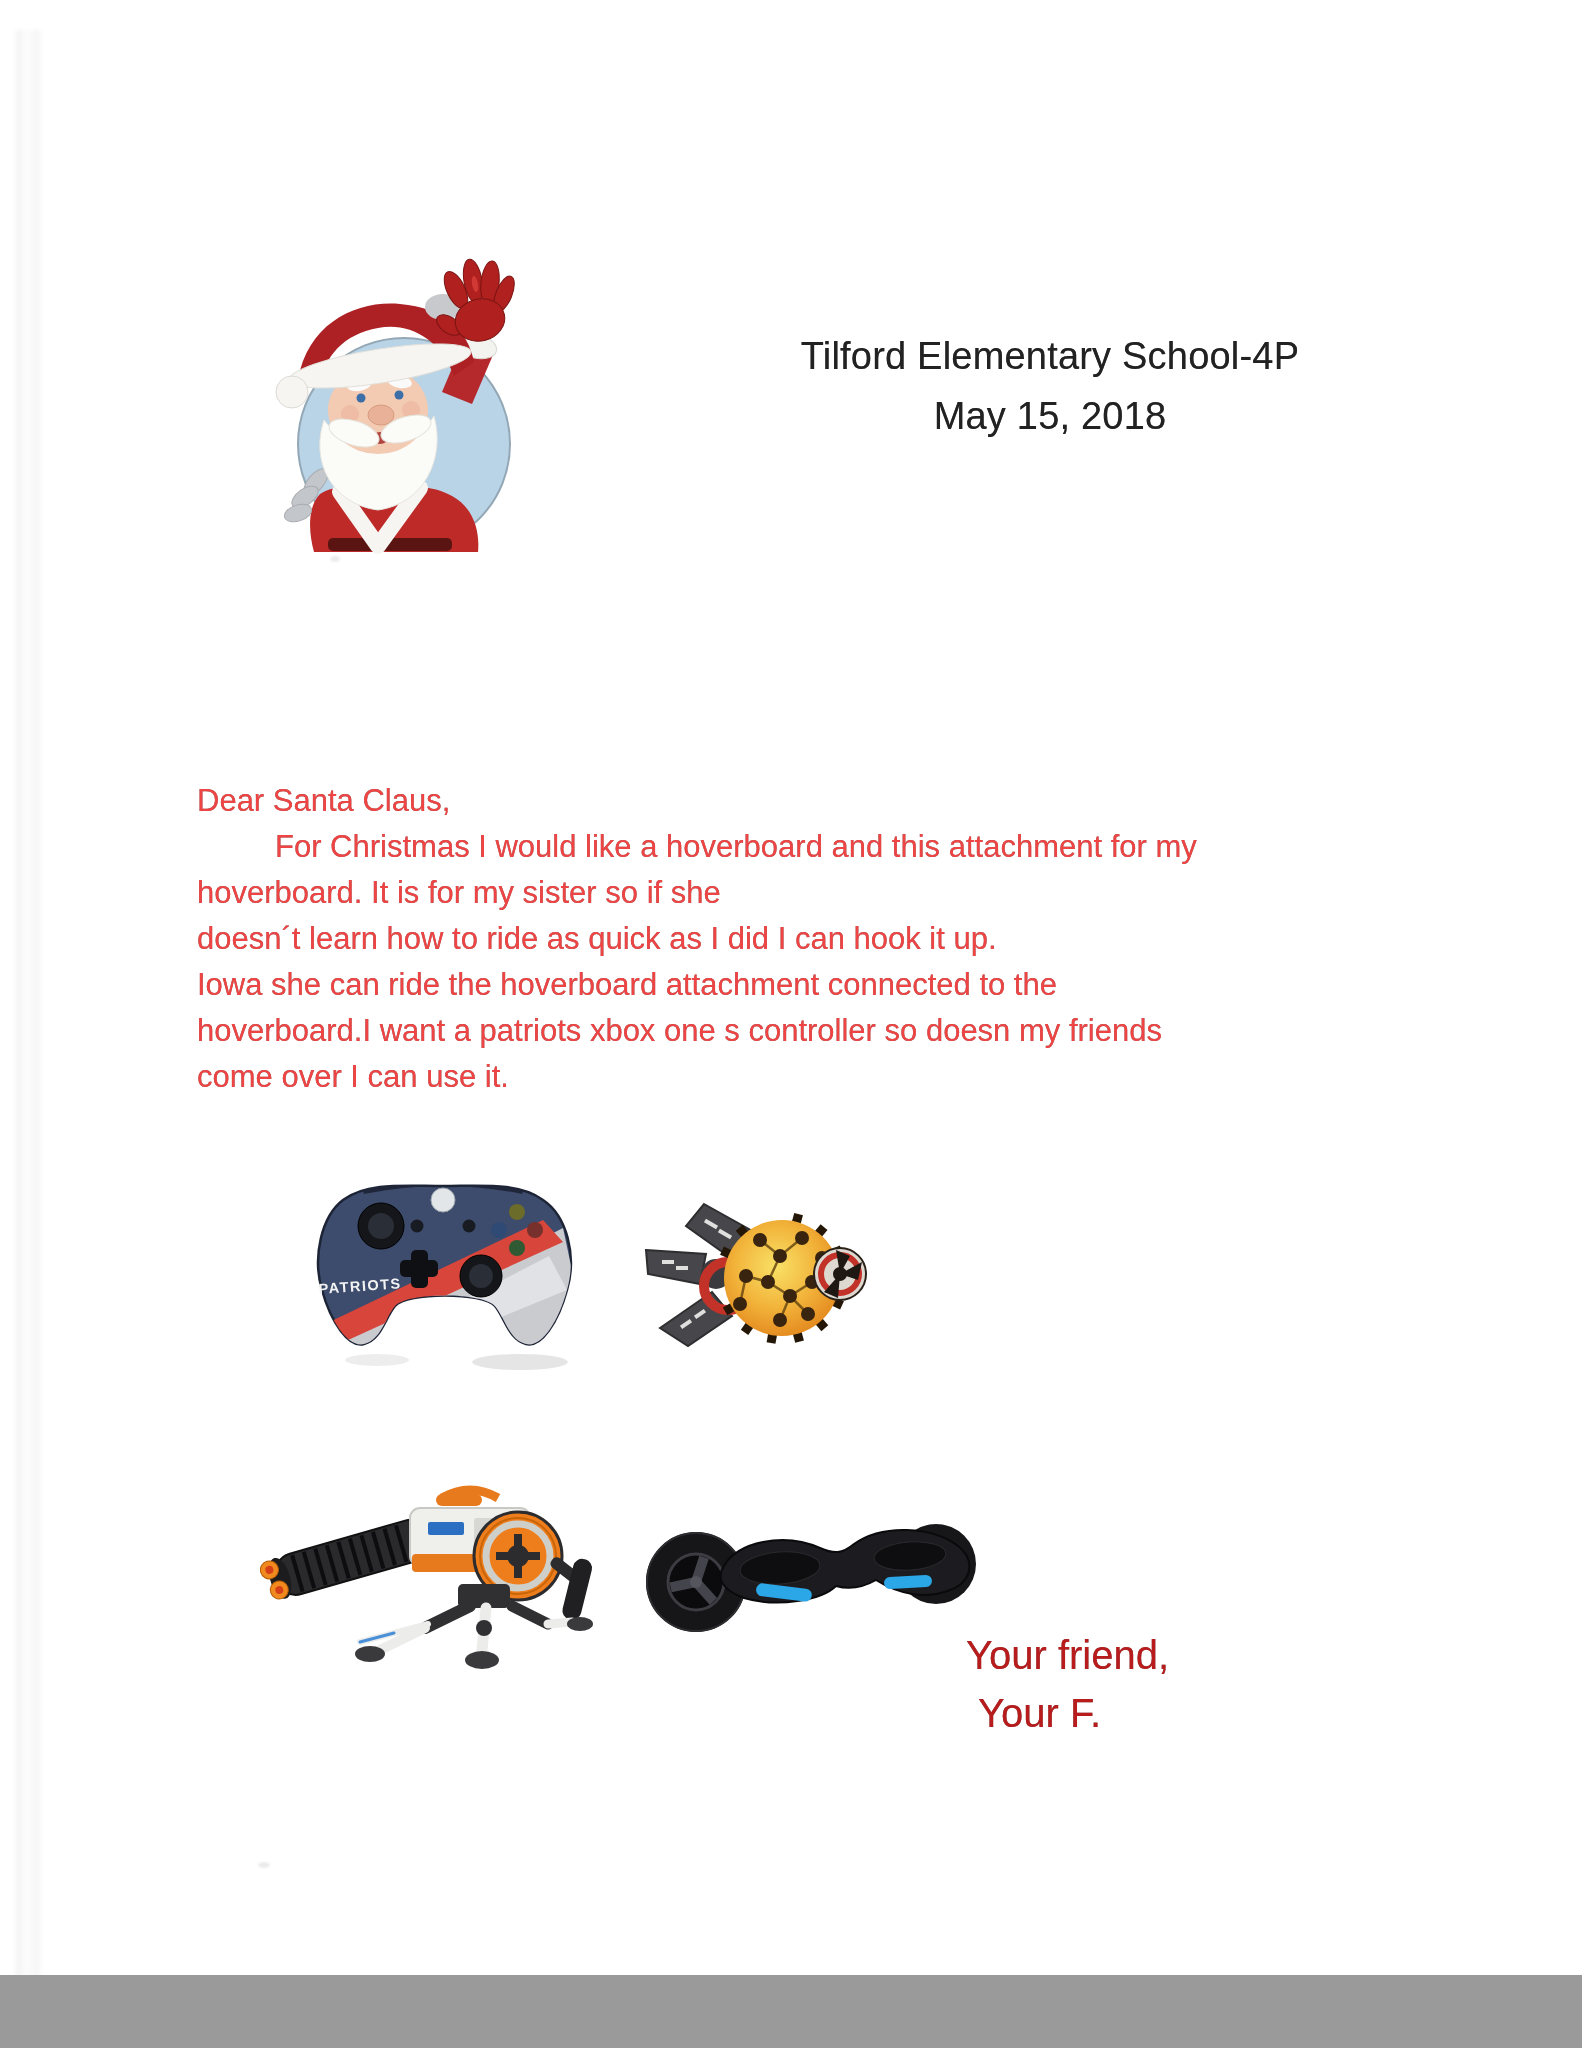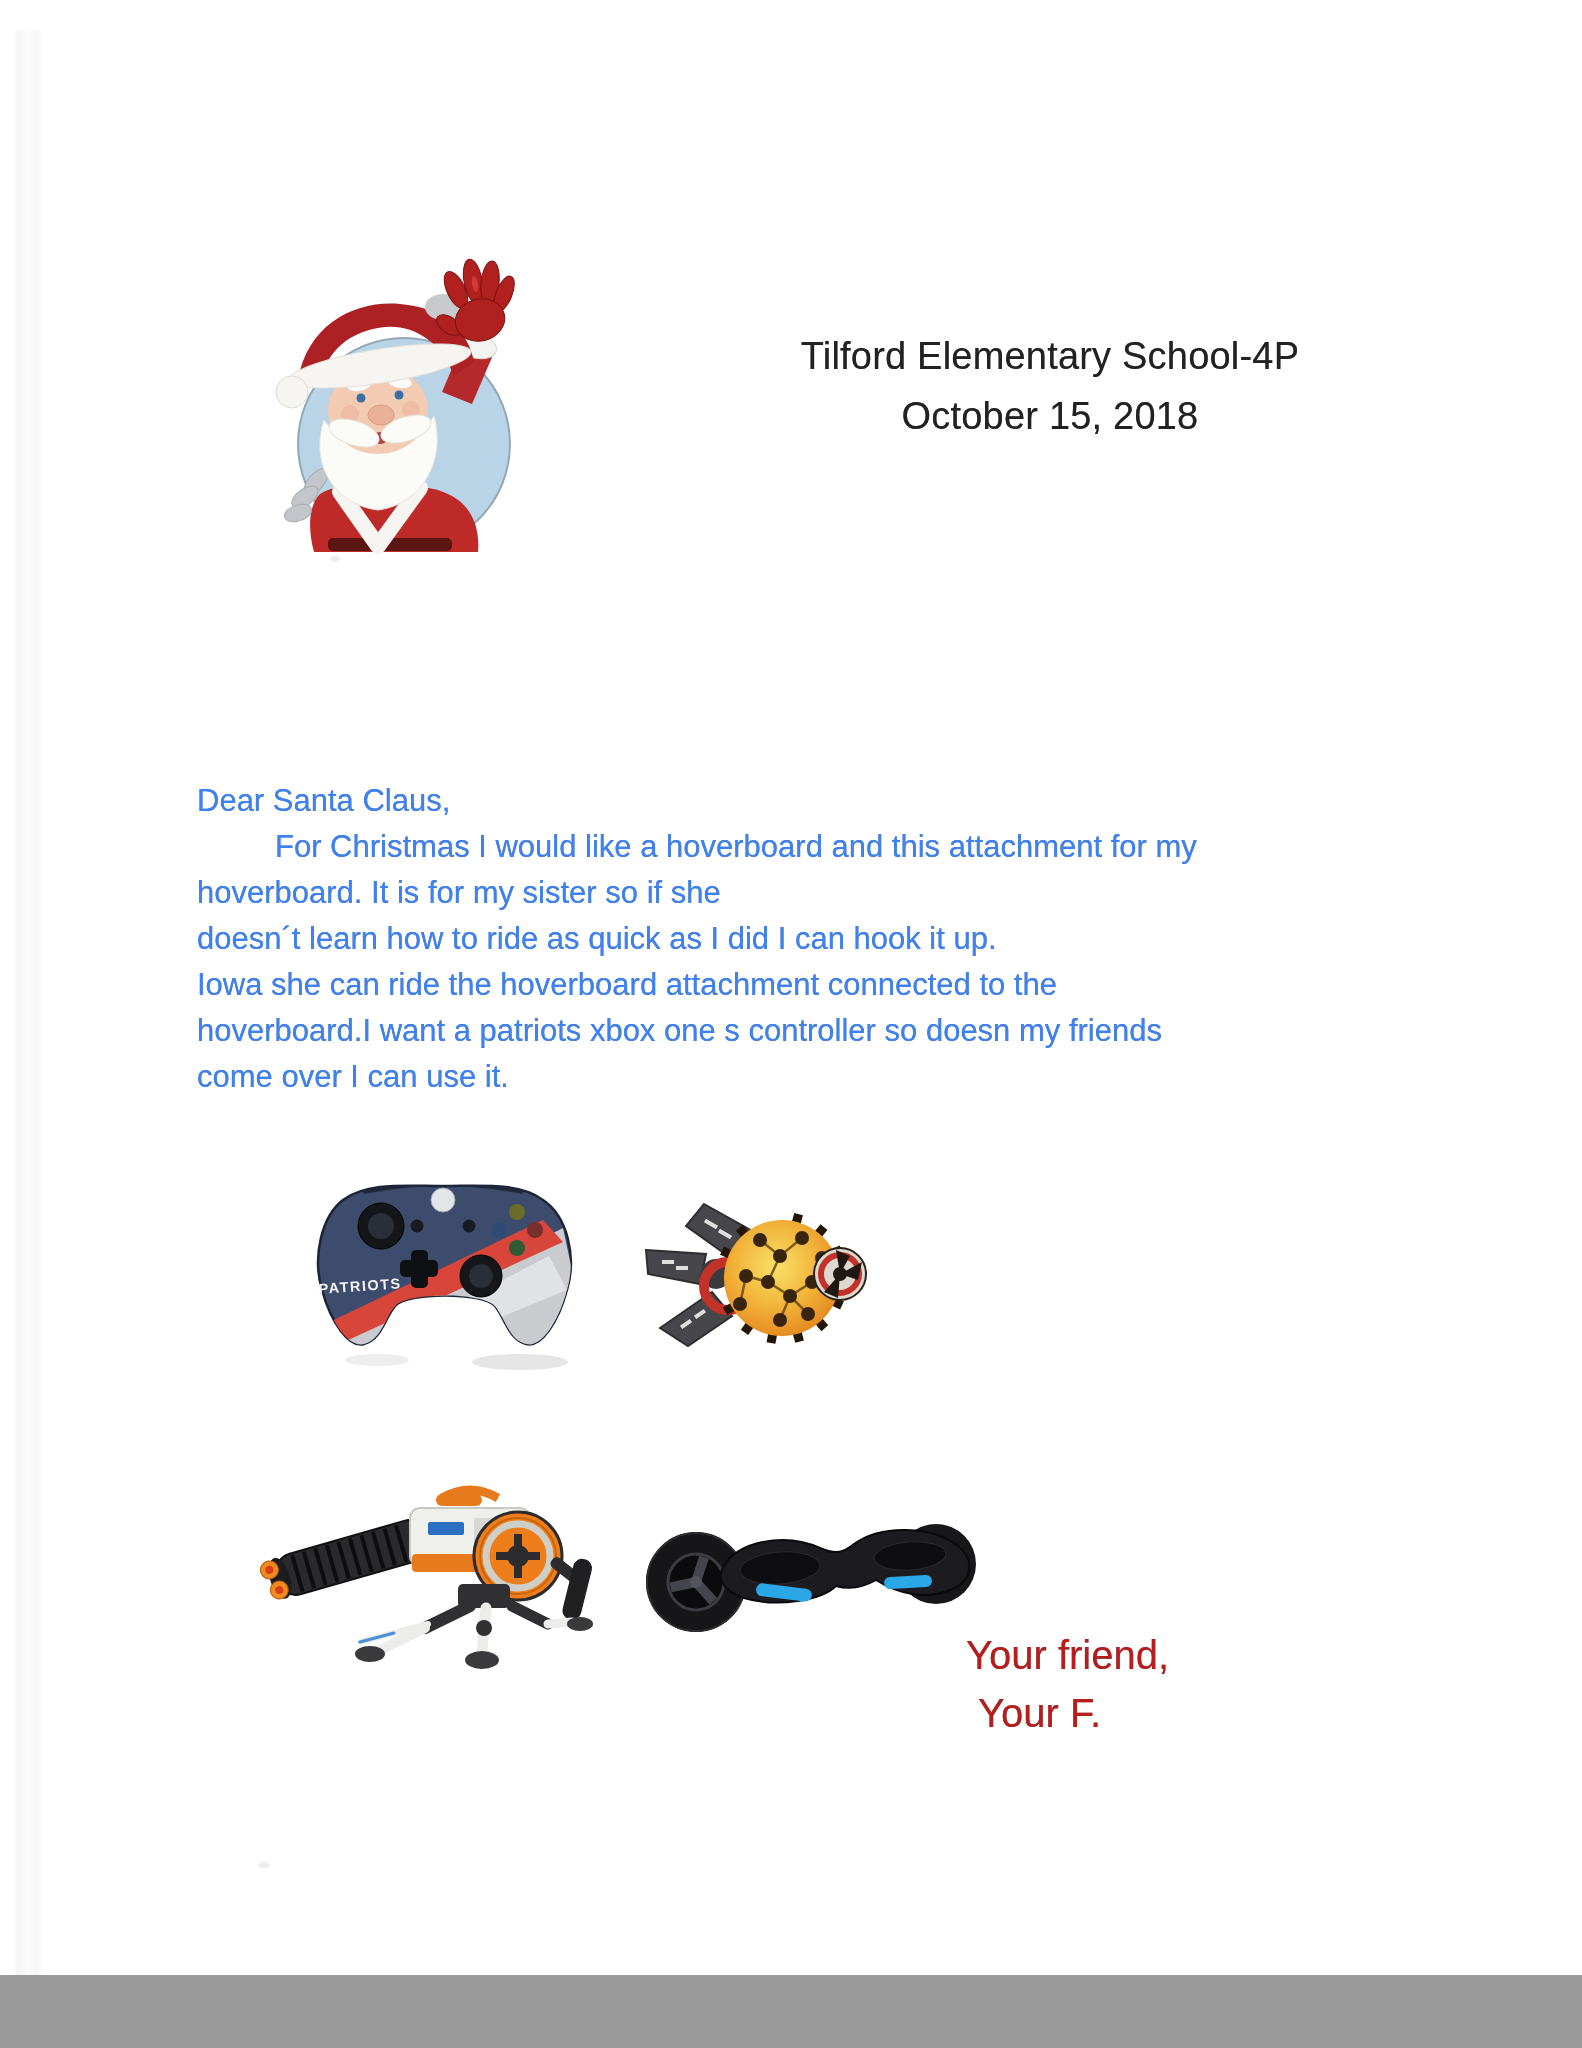--- a/index.html
+++ b/index.html
@@ -13,21 +13,21 @@
     filter:blur(2px);pointer-events:none;
   }
   .scan-speck{position:absolute;background:rgba(0,0,0,0.08);border-radius:50%;filter:blur(1px);}
   .letterhead{
     position:absolute;left:770px;top:326px;width:560px;
     text-align:center;font-size:38px;line-height:60px;color:#222;
     letter-spacing:0.2px;
   }
   .letter-body{
     position:absolute;left:197px;top:778px;width:1180px;
-    font-size:31px;line-height:46px;color:#3b82f6;white-space:nowrap;
+    font-size:31px;line-height:46px;color:#ef4444;white-space:nowrap;
   }
   .letter-body .indent{padding-left:78px;}
   .signoff{
     position:absolute;left:966px;top:1626px;
     font-size:40px;line-height:58px;color:#b91c1c;
   }
   .signoff .sig{padding-left:12px;}
   .img-box{position:absolute;}
   .img-box svg{display:block;width:100%;height:100%;}
   
@@ -84,21 +84,21 @@
         <ellipse cx="276" cy="42" rx="8" ry="19" transform="rotate(22 276 42)"></ellipse>
         <ellipse cx="221" cy="73" rx="8" ry="14" transform="rotate(-55 221 73)"></ellipse>
         <ellipse cx="252" cy="68" rx="25" ry="21" transform="rotate(-15 252 68)"></ellipse>
       </g>
       <ellipse cx="247" cy="32" rx="3" ry="8" fill="#d8403a" opacity="0.8" transform="rotate(-10 247 32)"></ellipse>
     </svg>
   </div>
 
   <div class="letterhead">
     <div>Tilford Elementary School-4P</div>
-    <div>October 15, 2018</div>
+    <div>May 15, 2018</div>
   </div>
 
   <div class="letter-body">
     <div>Dear Santa Claus,</div>
     <div class="indent">For Christmas I would like a hoverboard and this attachment for my</div>
     <div>hoverboard. It is for my sister so if she</div>
     <div>doesn´t learn how to ride as quick as I did I can hook it up.</div>
     <div>Iowa she can ride the hoverboard attachment connected to the</div>
     <div>hoverboard.I want a patriots xbox one s controller so doesn my friends</div>
     <div>come over I can use it.</div>

